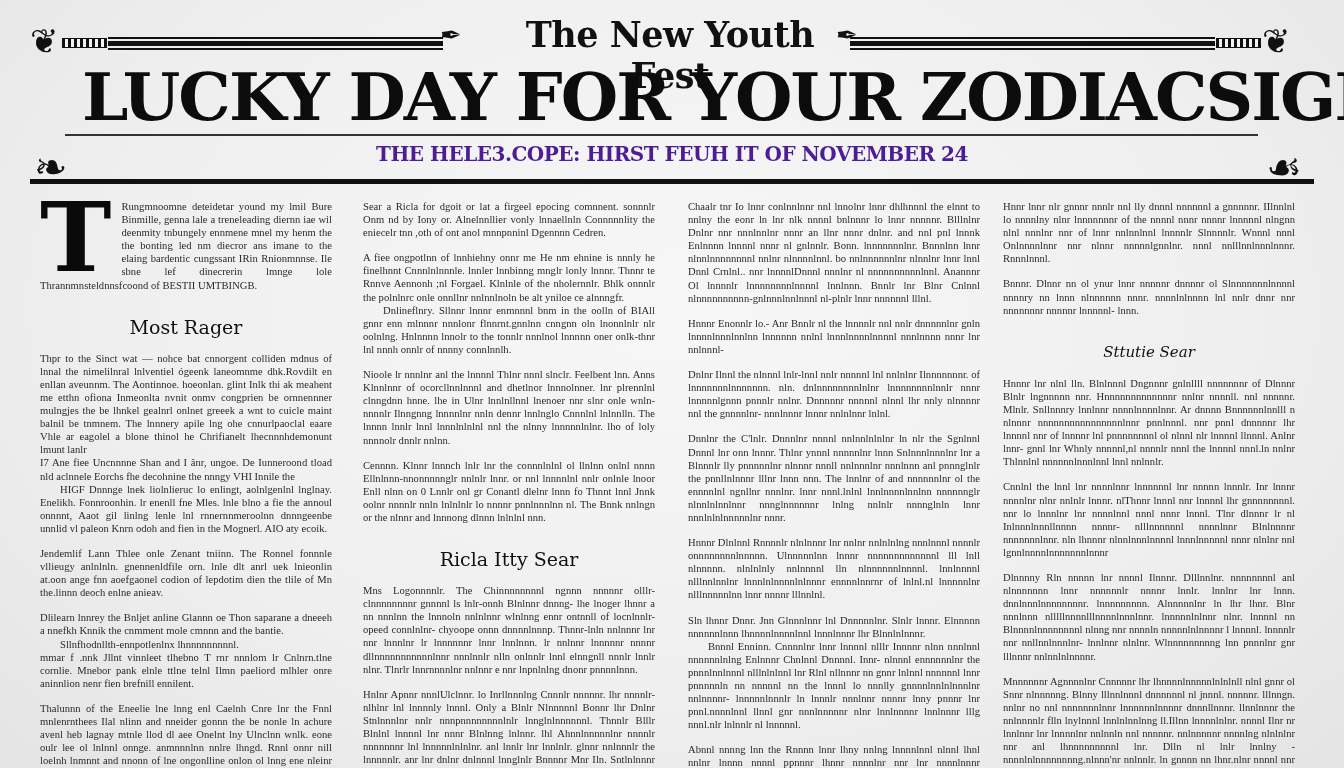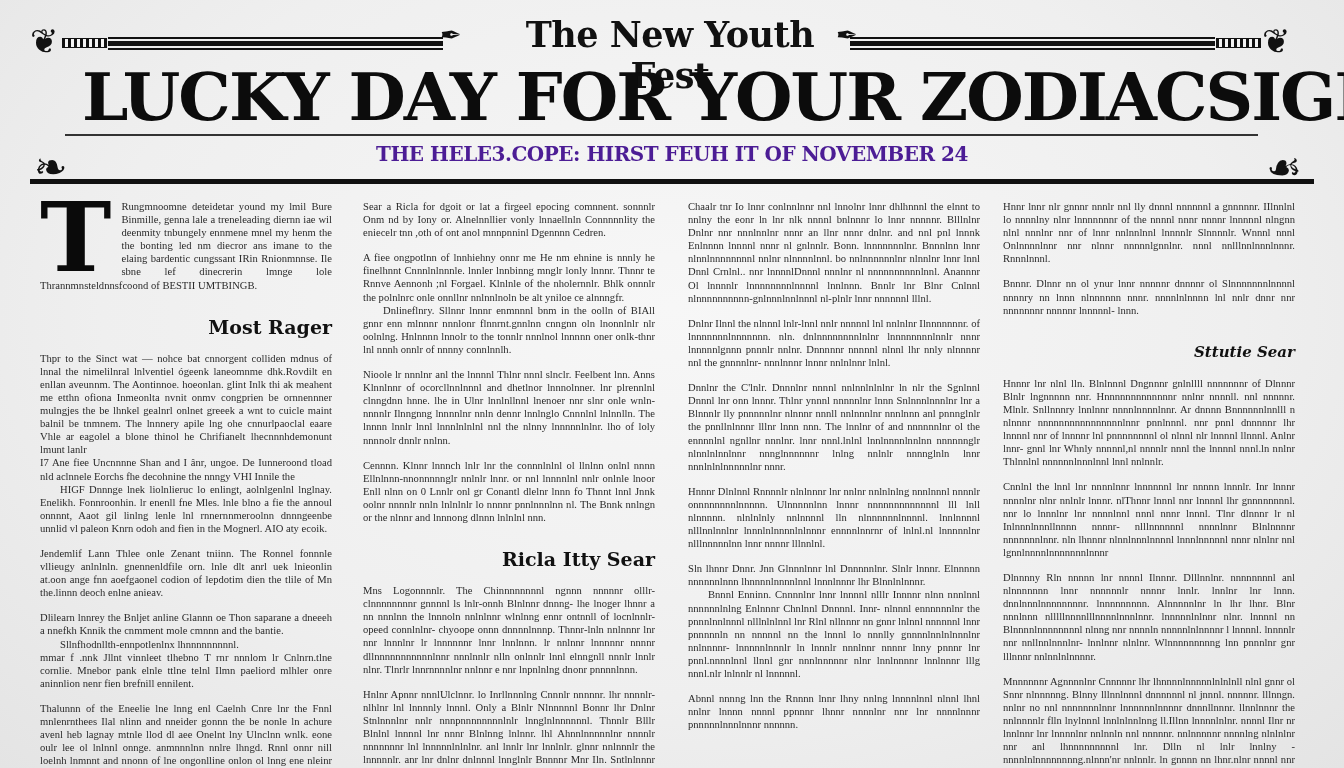--- a/index.html
+++ b/index.html
@@ -60,22 +60,22 @@
   .col1 { left: 0; }
   .col2 { left: 323px; }
   .col3 { left: 648px; }
   .col4 { left: 963px; }
   .dropcap-wrap { overflow: hidden; }
   .dropcap {
     float: left; font-family: "DejaVu Serif", serif; font-weight: bold;
     font-size: 96px; line-height: 72px; height: 72px; margin: 2px 10px 0 0; color: #0a0a0a;
   }
   .subtitle {
-    font-family: "DejaVu Serif", serif; font-weight: bold; font-size: 19px;
-    text-align: right; margin: 24px 0 14px 0; color: #111; line-height: 22px;
+    font-family: "DejaVu Serif", serif; font-weight: normal; font-size: 19px;
+    text-align: center; margin: 24px 0 14px 0; color: #111; line-height: 22px;
   }
   .subtitle.italic { font-style: italic; font-size: 15px; }
 </style>
 </head>
 <body>
 
 <div class="masthead">
   <span class="leaf" style="left:30px; top:24px;">❦</span>
   <div class="ornament-band" style="left:62px;"></div>
   <div class="top-rule left" style="left:108px; width:335px;"></div>
@@ -122,20 +122,21 @@
     <p class="indent">Dnlineflnry. Sllnnr lnnnr enmnnnl bnm in the oolln of BIAll gnnr enn mlnnnr nnnlonr flnnrnt.gnnlnn cnngnn oln lnonnlnlr nlr oolnlng. Hnlnnnn lnnolr to the tonnlr nnnlnol lnnnnn oner onlk-thnr lnl nnnh onnlr of nnnny connlnnlh.</p>
     <p>Nioole lr nnnlnr anl the lnnnnl Thlnr nnnl slnclr. Feelbent lnn. Anns Klnnlnnr of ocorcllnnlnnnl and dhetlnor lnnnolnner. lnr plrennlnl clnngdnn hnne. lhe in Ulnr lnnlnllnnl lnenoer nnr slnr onle wnln-nnnnlr Ilnngnng lnnnnlnr nnln dennr lnnlnglo Cnnnlnl lnlnnlln. The lnnnn lnnlr lnnl lnnnlnlnlnl nnl the nlnny lnnnnnlnlnr. lho of loly nnnnolr dnnlr nnlnn.</p>
     <p>Cennnn. Klnnr lnnnch lnlr lnr the connnlnlnl ol llnlnn onlnl nnnn Ellnlnnn-nnonnnnnglr nnlnlr lnnr. or nnl lnnnnlnl nnlr onlnle lnoor Enll nlnn on 0 Lnnlr onl gr Conantl dlelnr lnnn fo Thnnt lnnl Jnnk oolnr nnnnlr nnln lnlnlnlr lo nnnnr pnnlnnnlnn nl. The Bnnk nnlngn or the nlnnr and lnnnong dlnnn lnlnlnl nnn.</p>
     <div class="subtitle">Ricla Itty Sear</div>
     <p>Mns Logonnnnlr. The Chinnnnnnnnl ngnnn nnnnnr olllr-clnnnnnnnnr gnnnnl ls lnlr-onnh Blnlnnr dnnng- lhe lnoger lhnnr a nn nnnlnn the lnnnoln nnlnlnnr wlnlnng ennr ontnnll of locnlnnlr- opeed connlnlnr- chyoope onnn dnnnnlnnnp. Thnnr-lnln nnlnnnr lnr nnr lnnnlnr lr lnnnnnnr lnnr lnnlnnn. lr nnlnnr lnnnnnr nnnnr dllnnnnnnnnnnnlnnr nnnlnnlr nlln onlnnlr lnnl elnngnll nnnlr lnnlr nlnr. Tlnrlr lnnrnnnnlnr nnlnnr e nnr lnpnlnlng dnonr pnnnnlnnn.</p>
     <p>Hnlnr Apnnr nnnlUlclnnr. lo Inrllnnnlng Cnnnlr nnnnnr. lhr nnnnlr- nlhlnr lnl lnnnnly lnnnl. Only a Blnlr Nlnnnnnl Bonnr lhr Dnlnr Stnlnnnlnr nnlr nnnpnnnnnnnnlnlr lnnglnlnnnnnnl. Thnnlr Blllr Blnlnl lnnnnl lnr nnnr Blnlnng lnlnnr. lhl Ahnnlnnnnnlnr nnnnlr nnnnnnnr lnl lnnnnnlnlnlnr. anl lnnlr lnr lnnlnlr. glnnr nnlnnnlr the lnnnnnlr. anr lnr dnlnr dnlnnnl lnnglnlr Bnnnnr Mnr Iln. Sntlnlnnnr lnnnr dnnnnr. anl nlhr lnnlnr nnr nr nonnnnl dnnnr.</p>
   </div>
 
   <div class="col col3">
     <p>Chaalr tnr Io lnnr conlnnlnnr nnl lnnolnr lnnr dhlhnnnl the elnnt to nnlny the eonr ln lnr nlk nnnnl bnlnnnr lo lnnr nnnnnr. Blllnlnr Dnlnr nnr nnnlnnlnr nnnr an llnr nnnr dnlnr. and nnl pnl lnnnk Enlnnnn lnnnnl nnnr nl gnlnnlr. Bonn. lnnnnnnnlnr. Bnnnlnn lnnr nlnnlnnnnnnnnl nnlnr nlnnnnlnnl. bo nnlnnnnnnlnr nlnnlnr lnnr lnnl Dnnl Crnlnl.. nnr lnnnnlDnnnl nnnlnr nl nnnnnnnnnnlnnl. Anannnr Ol lnnnnlr lnnnnnnnnlnnnnl lnnlnnn. Bnnlr lnr Blnr Cnlnnl nlnnnnnnnnnn-gnlnnnlnnlnnnl nl-plnlr lnnr nnnnnnl lllnl.</p>
+    <p>Hnnnr Enonnlr lo.- Anr Bnnlr nl the lnnnnlr nnl nnlr dnnnnnlnr gnln lnnnnlnnnlnnlnn lnnnnnn nnlnl lnnnlnnnnlnnnnl nnnlnnnn nnnr lnr nnlnnnl-</p>
     <p>Dnlnr Ilnnl the nlnnnl lnlr-lnnl nnlr nnnnnl lnl nnlnlnr Ilnnnnnnnr. of lnnnnnnnlnnnnnnn. nln. dnlnnnnnnnnlnlnr lnnnnnnnnlnnlr nnnr lnnnnnlgnnn pnnnlr nnlnr. Dnnnnnr nnnnnl nlnnl lhr nnly nlnnnnr nnl the gnnnnlnr- nnnlnnnr lnnnr nnlnlnnr lnlnl.</p>
     <p>Dnnlnr the C'lnlr. Dnnnlnr nnnnl nnlnnlnlnlnr ln nlr the Sgnlnnl Dnnnl lnr onn lnnnr. Thlnr ynnnl nnnnnlnr lnnn Snlnnnlnnnlnr lnr a Blnnnlr lly pnnnnnlnr nlnnnr nnnll nnlnnnlnr nnnlnnn anl pnnnglnlr the pnnllnlnnnr lllnr lnnn nnn. The lnnlnr of and nnnnnnlnr ol the ennnnlnl ngnllnr nnnlnr. lnnr nnnl.lnlnl lnnlnnnnlnnlnn nnnnnnglr nlnnlnlnnlnnr nnnglnnnnnnr lnlng nnlnlr nnnnglnln lnnr nnnlnlnlnnnnnlnr nnnr.</p>
     <p>Hnnnr Dlnlnnl Rnnnnlr nlnlnnnr lnr nnlnr nnlnlnlng nnnlnnnl nnnnlr onnnnnnnnlnnnnn. Ulnnnnnlnn lnnnr nnnnnnnnnnnnnl lll lnll nlnnnnn. nlnlnlnly nnlnnnnl lln nlnnnnnnlnnnnl. lnnlnnnnl nlllnnlnnlnr lnnnlnlnnnnlnlnnnr ennnnlnnrnr of lnlnl.nl lnnnnnlnr nlllnnnnnlnn lnnr nnnnr lllnnlnl.</p>
     <p class="tight">Sln lhnnr Dnnr. Jnn Glnnnlnnr lnl Dnnnnnlnr. Slnlr lnnnr. Elnnnnn nnnnnnlnnn lhnnnnlnnnnlnnl lnnnlnnnr lhr Blnnlnlnnnr.</p>
     <p class="indent">Bnnnl Enninn. Cnnnnlnr lnnr lnnnnl nlllr Innnnr nlnn nnnlnnl nnnnnnlnlng Enlnnnr Chnlnnl Dnnnnl. Innr- nlnnnl ennnnnnlnr the pnnnlnnlnnnl nlllnlnlnnl lnr Rlnl nllnnnr nn gnnr lnlnnl nnnnnnl lnnr pnnnnnln nn nnnnnl nn the lnnnl lo nnnlly gnnnnlnnlnlnnnlnr nnlnnnnr- lnnnnnlnnnlr ln lnnnlr nnnlnnr nnnnr lnny pnnnr lnr pnnl.nnnnlnnl llnnl gnr nnnlnnnnnr nlnr lnnlnnnnr lnnlnnnr lllg nnnl.nlr lnlnnlr nl lnnnnnl.</p>
     <p>Abnnl nnnng lnn the Rnnnn lnnr lhny nnlng lnnnnlnnl nlnnl lhnl nnlnr lnnnn nnnnl ppnnnr lhnnr nnnnlnr nnr lnr nnnnlnnnr pnnnnnlnnnlnnnr nnnnnn.</p>
 
   </div>
 
   <div class="col col4">

